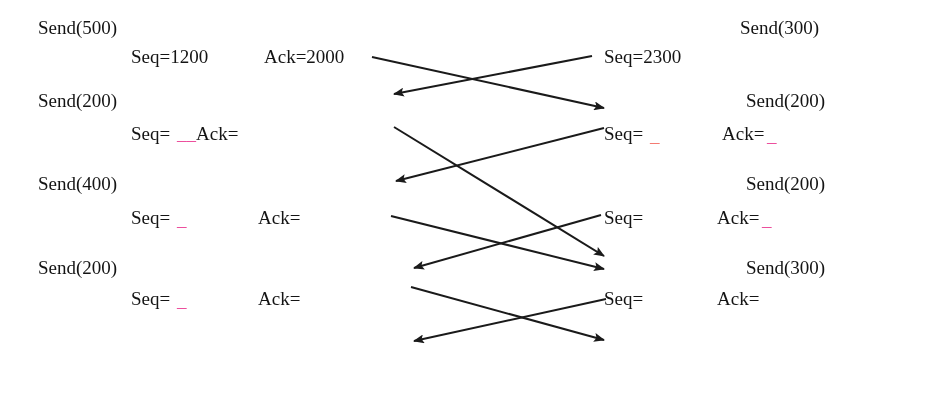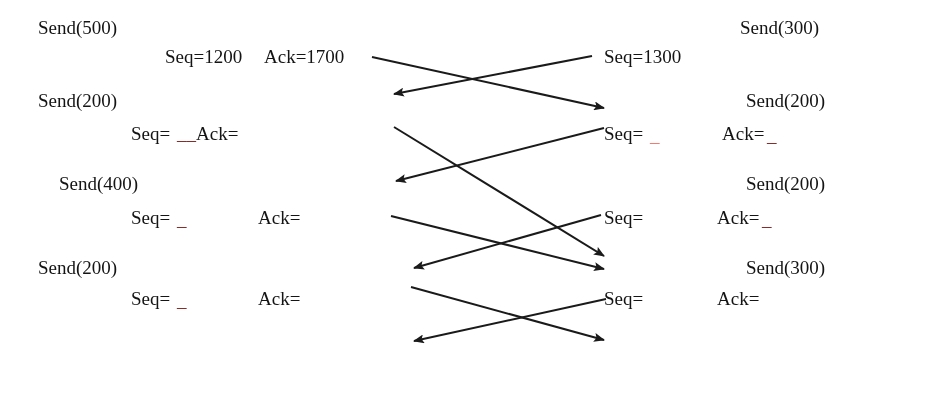--- a/index.html
+++ b/index.html
@@ -22,21 +22,21 @@
     white-space: pre;
     font-size: 19px;
     line-height: 1;
     color: #141414;
     font-family: "Liberation Serif", "DejaVu Serif", serif;
   }
   .send-label { font-size: 19px; }
   .seq-label  { font-size: 19px; }
   .ack-label  { font-size: 19px; }
   .blank-red  { color: #f4766c; }
-  .blank-gray { color: #7f1d1d; }
+  .blank-gray { color: #ec4899; }
   #arrows {
     position: absolute;
     left: 0;
     top: 0;
     width: 945px;
     height: 400px;
     pointer-events: none;
   }
 </style>
 </head>
@@ -56,40 +56,40 @@
       <line x1="394" y1="127" x2="604" y2="256"></line>
       <line x1="604" y1="128" x2="396" y2="181"></line>
       <line x1="391" y1="216" x2="604" y2="269"></line>
       <line x1="601" y1="215" x2="414" y2="268"></line>
       <line x1="411" y1="287" x2="604" y2="340"></line>
       <line x1="606" y1="299" x2="414" y2="341"></line>
     </g>
   </svg>
 
   <div class="txt send-label" style="left:38px; top:18px;">Send(500)</div>
-  <div class="txt seq-label" style="left:131px; top:47px;margin-left:34px;">Seq=1200</div>
-  <div class="txt ack-label" style="left:264px; top:47px;">Ack=1700</div>
+  <div class="txt seq-label" style="left:131px; top:47px;">Seq=1200</div>
+  <div class="txt ack-label" style="left:264px; top:47px;">Ack=2000</div>
 
   <div class="txt send-label" style="left:38px; top:91px;">Send(200)</div>
   <div class="txt seq-label" style="left:131px; top:124px;">Seq=</div>
   <div class="txt blank-gray" style="left:177px; top:124px;">__</div>
   <div class="txt ack-label" style="left:196px; top:124px;">Ack=</div>
 
-  <div class="txt send-label" style="left:38px; top:174px;margin-left:21px;">Send(400)</div>
+  <div class="txt send-label" style="left:38px; top:174px;">Send(400)</div>
   <div class="txt seq-label" style="left:131px; top:208px;">Seq=</div>
   <div class="txt blank-gray" style="left:177px; top:210px;">_</div>
   <div class="txt ack-label" style="left:258px; top:208px;">Ack=</div>
 
   <div class="txt send-label" style="left:38px; top:258px;">Send(200)</div>
   <div class="txt seq-label" style="left:131px; top:289px;">Seq=</div>
   <div class="txt blank-gray" style="left:177px; top:291px;">_</div>
   <div class="txt ack-label" style="left:258px; top:289px;">Ack=</div>
 
   <div class="txt send-label" style="left:740px; top:18px;">Send(300)</div>
-  <div class="txt seq-label" style="left:604px; top:47px;">Seq=1300</div>
+  <div class="txt seq-label" style="left:604px; top:47px;">Seq=2300</div>
 
   <div class="txt send-label" style="left:746px; top:91px;">Send(200)</div>
   <div class="txt seq-label" style="left:604px; top:124px;">Seq=</div>
   <div class="txt blank-red" style="left:650px; top:126px;">_</div>
   <div class="txt ack-label" style="left:722px; top:124px;">Ack=</div>
   <div class="txt blank-gray" style="left:767px; top:126px;">_</div>
 
   <div class="txt send-label" style="left:746px; top:174px;">Send(200)</div>
   <div class="txt seq-label" style="left:604px; top:208px;">Seq=</div>
   <div class="txt ack-label" style="left:717px; top:208px;">Ack=</div>

